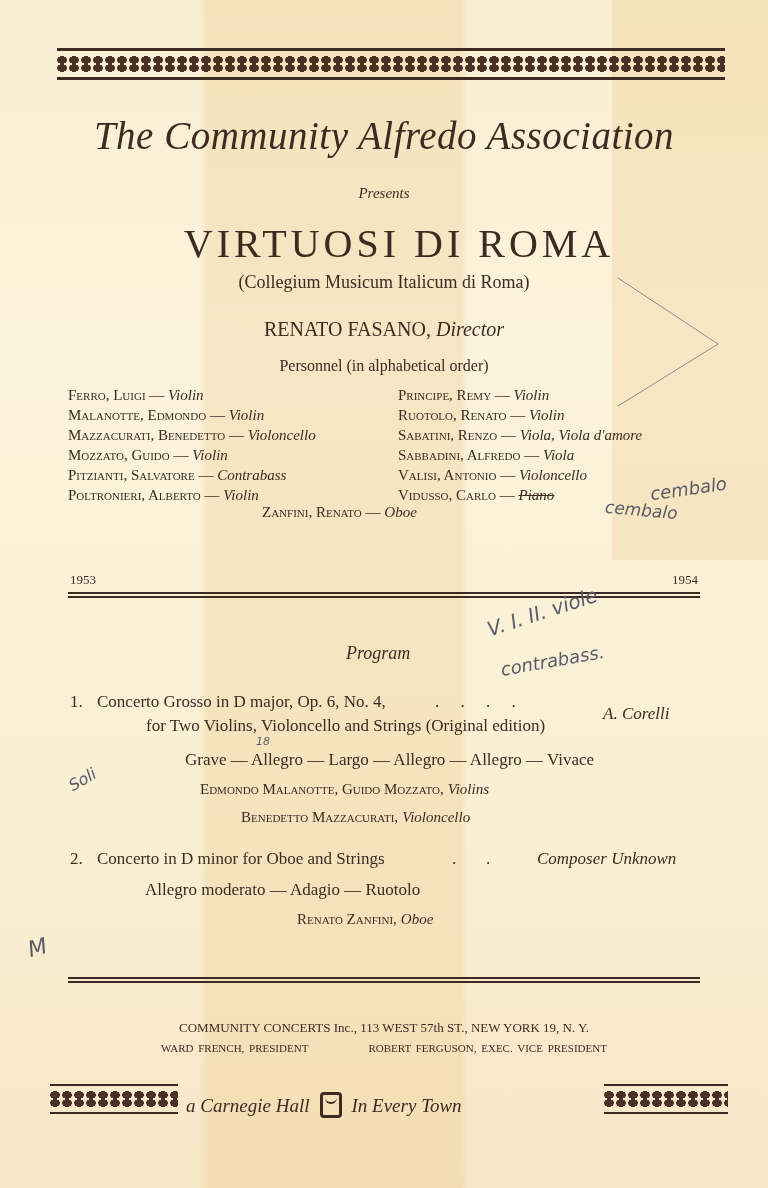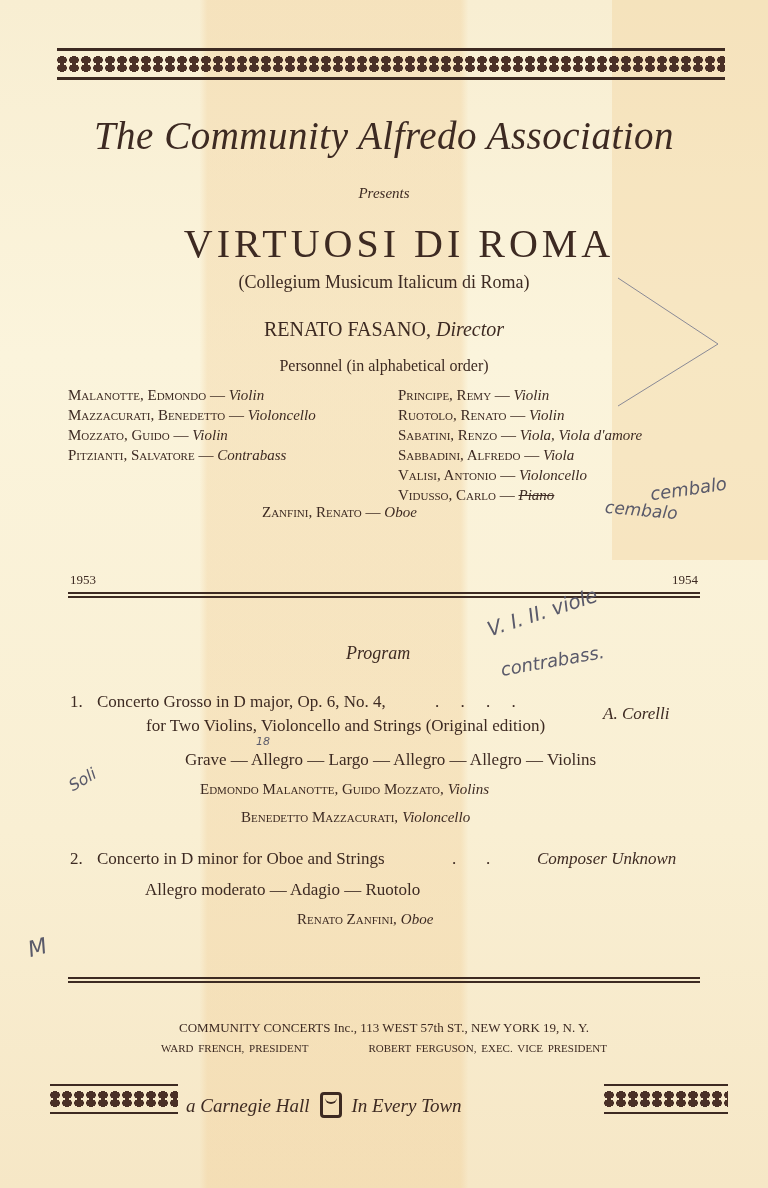--- a/index.html
+++ b/index.html
@@ -89,24 +89,26 @@
 <div class="abs center presents">Presents</div>
 <div class="abs center main-title">VIRTUOSI DI ROMA</div>
 <div class="abs center subtitle">(Collegium Musicum Italicum di Roma)</div>
 <div class="abs center director">
   <span>RENATO FASANO,</span>
   <i>Director</i>
 </div>
 <div class="abs center personnel-head">Personnel (in alphabetical order)</div>
 
 <div class="abs roster roster-left">
+  <div><span>Ferro, Luigi</span><span> — </span><span class="inst">Violin</span></div>
   <div><span>Malanotte, Edmondo</span><span> — </span><span class="inst">Violin</span></div>
   <div><span>Mazzacurati, Benedetto</span><span> — </span><span class="inst">Violoncello</span></div>
   <div><span>Mozzato, Guido</span><span> — </span><span class="inst">Violin</span></div>
   <div><span>Pitzianti, Salvatore</span><span> — </span><span class="inst">Contrabass</span></div>
+  <div><span>Poltronieri, Alberto</span><span> — </span><span class="inst">Violin</span></div>
 </div>
 
 <div class="abs roster roster-right">
   <div><span>Principe, Remy</span><span> — </span><span class="inst">Violin</span></div>
   <div><span>Ruotolo, Renato</span><span> — </span><span class="inst">Violin</span></div>
   <div><span>Sabatini, Renzo</span><span> — </span><span class="inst">Viola, Viola d'amore</span></div>
   <div><span>Sabbadini, Alfredo</span><span> — </span><span class="inst">Viola</span></div>
   <div><span>Valisi, Antonio</span><span> — </span><span class="inst">Violoncello</span></div>
   <div><span>Vidusso, Carlo</span><span> — </span><span class="inst" style="text-decoration: line-through;">Piano</span></div>
 </div>
@@ -120,21 +122,21 @@
     <div></div>
   </div>
 
 <div class="abs program-head">Program</div>
 
 <div class="abs prog" style="left:70px; top:692px;">1.</div>
 <div class="abs prog" style="left:97px; top:692px;">Concerto Grosso in D major, Op. 6, No. 4,</div>
 <div class="abs prog" style="left:435px; top:692px; white-space: pre;">.     .     .     .</div>
 <div class="abs prog" style="left:603px; top:692px;margin-top:12px;"><i>A. Corelli</i></div>
 <div class="abs prog" style="left:146px; top:716px;font-family:Liberation Serif, serif;">for Two Violins, Violoncello and Strings (Original edition)</div>
-<div class="abs prog" style="left:185px; top:750px;">Grave — Allegro — Largo — Allegro — Allegro — Violins</div>
+<div class="abs prog" style="left:185px; top:750px;">Grave — Allegro — Largo — Allegro — Allegro — Vivace</div>
 <div class="abs" style="left:200px; top:780px;"><span class="sc">Edmondo Malanotte, Guido Mozzato,</span> <i class="prog" style="font-size:15px">Violins</i></div>
 <div class="abs" style="left:241px; top:808px;"><span class="sc">Benedetto Mazzacurati,</span> <i class="prog" style="font-size:15px">Violoncello</i></div>
 
 <div class="abs prog" style="left:70px; top:849px;">2.</div>
 <div class="abs prog" style="left:97px; top:849px;">Concerto in D minor for Oboe and Strings</div>
 <div class="abs prog" style="left:452px; top:849px; white-space: pre;">.       .</div>
 <div class="abs prog" style="left:537px; top:849px;"><i>Composer Unknown</i></div>
 <div class="abs prog" style="left:145px; top:880px;">Allegro moderato — Adagio — Ruotolo</div>
 <div class="abs" style="left:297px; top:910px;"><span class="sc">Renato Zanfini,</span> <i class="prog" style="font-size:15px">Oboe</i></div>
 

